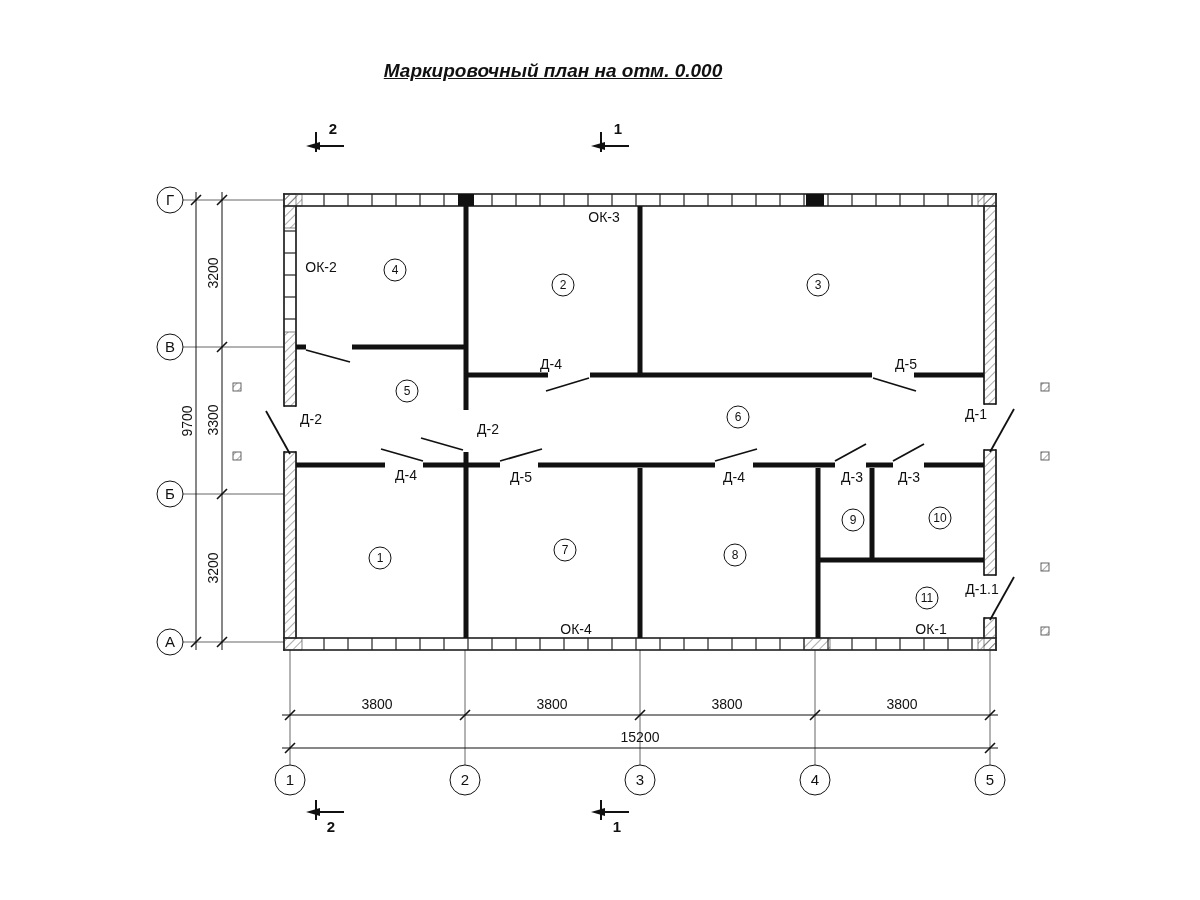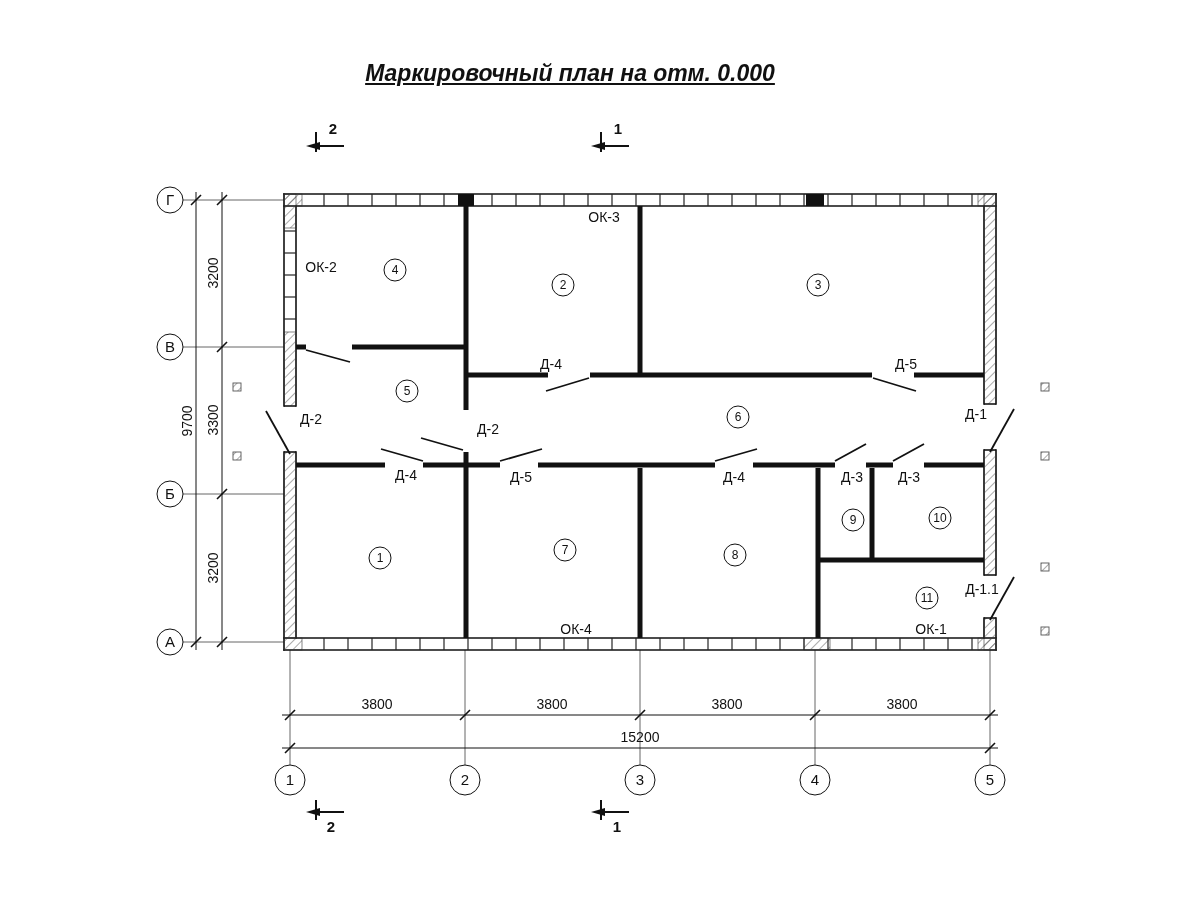--- a/index.html
+++ b/index.html
@@ -1,19 +1,19 @@
 <!DOCTYPE html>
 <html><head>
 <meta charset="utf-8">
 <style>
   html,body{margin:0;padding:0;background:#ffffff;}
   .stage{position:relative;width:1200px;height:900px;background:#ffffff;
          font-family:"Liberation Sans",sans-serif;overflow:hidden;}
-  .drawing-title{position:absolute;top:60px;left:570px;transform:translateX(-50%);
-         font-size:23px;font-weight:bold;font-style:italic;color:#111;
+  .drawing-title{position:absolute;top:60px;left:553px;transform:translateX(-50%);
+         font-size:19px;font-weight:bold;font-style:italic;color:#111;
          text-decoration:underline;white-space:nowrap;}
   svg text{fill:#111;font-family:"Liberation Sans",sans-serif;}
   .lbl{font-size:14px;}
   .dim{font-size:14px;}
   .axis-letter{font-size:15px;}
   .room-num{font-size:12px;}
   .sec-num{font-size:15px;font-weight:bold;}
 </style>
 </head>
 <body>

